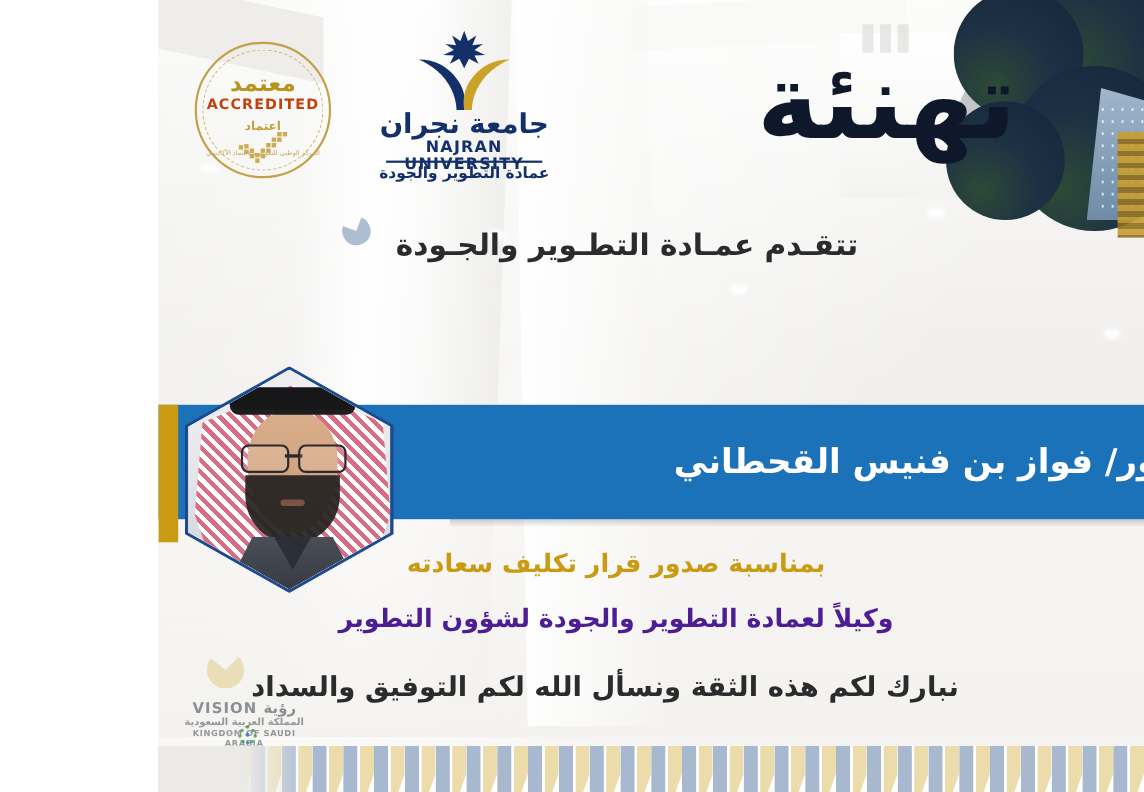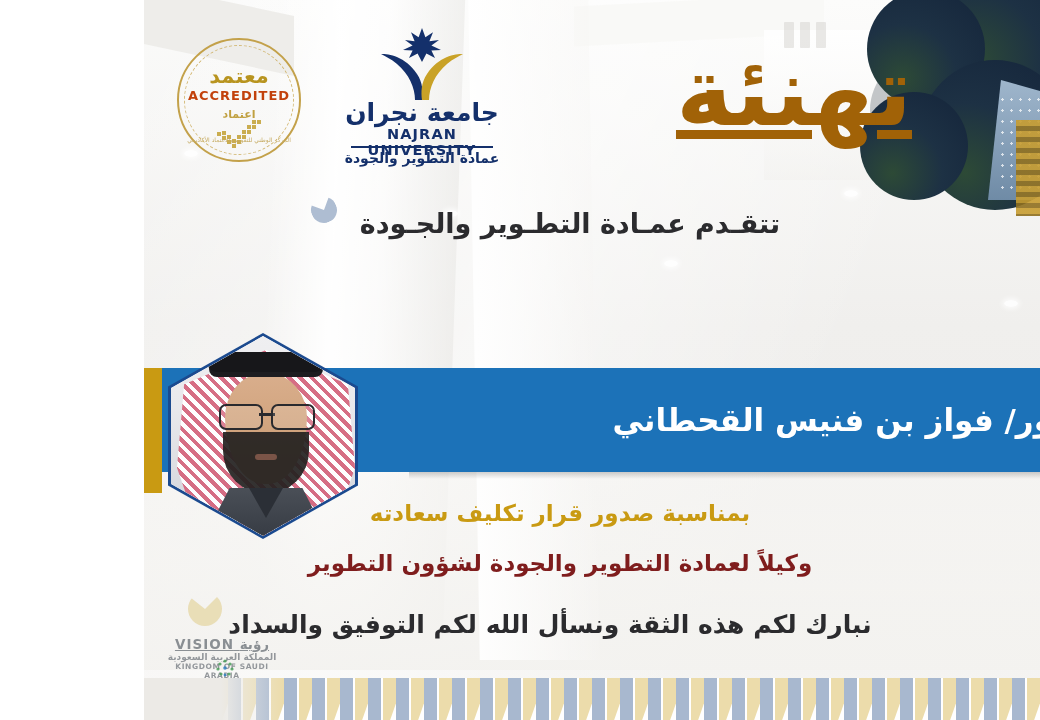--- a/index.html
+++ b/index.html
@@ -143,40 +143,39 @@
     padding-right:60px;white-space:nowrap;
   }
   .banner-shadow{
     position:absolute;left:265px;top:472px;width:775px;height:7px;
     background:linear-gradient(180deg,rgba(0,0,0,.18),rgba(0,0,0,0));
   }
 
   
   .calligraphy{
     position:absolute;left:520px;top:32px;width:260px;height:130px;
-    color:#a16207;font-size:96px;line-height:120px;text-align:center;
+    color:#0f172a;font-size:96px;line-height:120px;text-align:right;
     font-family:"DejaVu Sans","Liberation Sans",sans-serif;font-weight:bold;
     white-space:nowrap;
-    text-decoration:underline;
   }
   .line-intro{
     position:absolute;right:120px;top:208px;width:700px;text-align:center;
     color:#2b2b2e;font-size:27px;font-weight:bold;letter-spacing:.5px;
   }
   .line-intro2{
     position:absolute;right:120px;top:288px;width:700px;text-align:center;
     color:#2b2b2e;font-size:27px;font-weight:bold;letter-spacing:.5px;
   }
   .line-gold1{
     position:absolute;right:130px;top:500px;width:700px;text-align:center;
     color:#c99a12;font-size:23px;font-weight:bold;
   }
   .line-gold2{
     position:absolute;right:130px;top:550px;width:700px;text-align:center;
-    color:#7f1d1d;font-size:23px;font-weight:bold;
+    color:#4c1d95;font-size:23px;font-weight:bold;
   }
   .line-closing{
     position:absolute;right:110px;top:610px;width:760px;text-align:center;
     color:#2b2b2e;font-size:25px;font-weight:bold;letter-spacing:.5px;
   }
 
   
   .nu-logo{position:absolute;left:193px;top:28px;width:170px;height:140px;text-align:center;}
   .nu-star{position:absolute;left:50%;top:0;transform:translateX(-50%);}
   .nu-v{position:absolute;left:50%;top:24px;transform:translateX(-50%);}
@@ -190,21 +189,21 @@
   .badge .ring{position:absolute;inset:0;border:2px solid #c3a14a;border-radius:50%;}
   .badge .ring2{position:absolute;inset:7px;border:1px dashed #cbab58;border-radius:50%;opacity:.8;}
   .badge .ar{position:absolute;left:0;right:0;top:26px;text-align:center;color:#b8941f;font-size:21px;font-weight:bold;}
   .badge .en{position:absolute;left:0;right:0;top:50px;text-align:center;color:#c2410c;font-size:13px;font-weight:bold;letter-spacing:1px;direction:ltr;}
   .badge .ar2{position:absolute;left:0;right:0;top:70px;text-align:center;color:#c0a040;font-size:11px;font-weight:bold;}
   .badge .check{position:absolute;left:34px;top:74px;width:56px;height:40px;opacity:.9;}
   .badge .tiny{position:absolute;left:0;right:0;top:98px;text-align:center;color:#c6ab62;font-size:6px;line-height:7px;}
 
   
   .vision{position:absolute;left:22px;top:636px;width:112px;height:66px;text-align:center;}
-  .vision .v-top{color:#8a8f93;font-size:13.5px;font-weight:bold;letter-spacing:1px;direction:ltr;text-decoration:underline;}
+  .vision .v-top{color:#8a8f93;font-size:13.5px;font-weight:bold;letter-spacing:1px;direction:ltr;}
   .vision .v-num{color:#55585b;font-size:28px;font-weight:bold;line-height:30px;letter-spacing:1px;direction:ltr;}
   .vision .v-ar{color:#93979b;font-size:9px;font-weight:bold;}
   .vision .v-en{color:#93979b;font-size:7.5px;font-weight:bold;letter-spacing:.6px;direction:ltr;}
   .vision .v-emblem{position:absolute;left:48px;top:21px;width:22px;height:22px;}
 
   
   .pattern{
     position:absolute;left:0;bottom:0;width:1040px;height:42px;overflow:hidden;
     background:#ffffff;
   }

